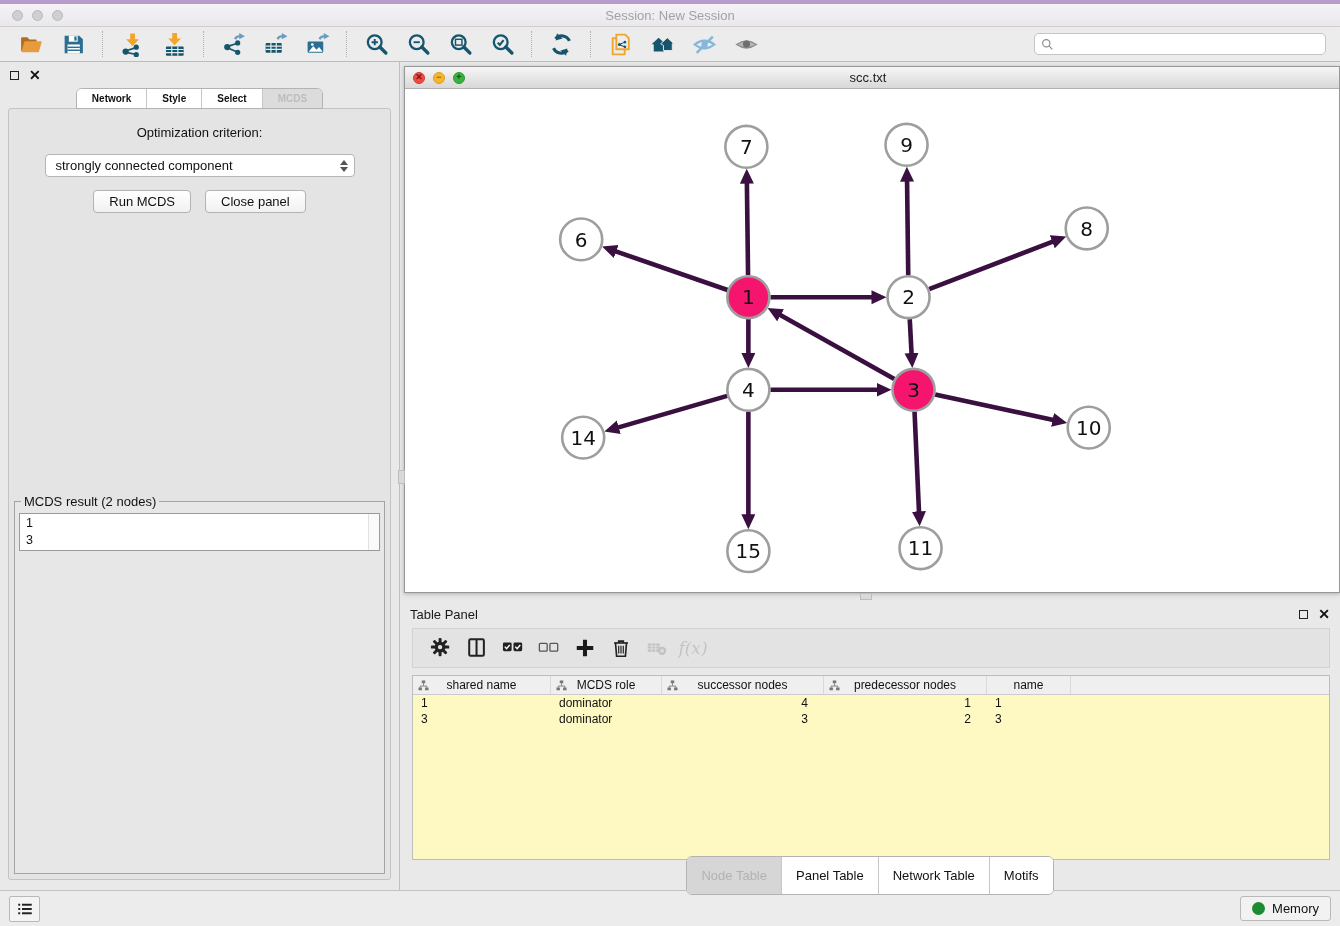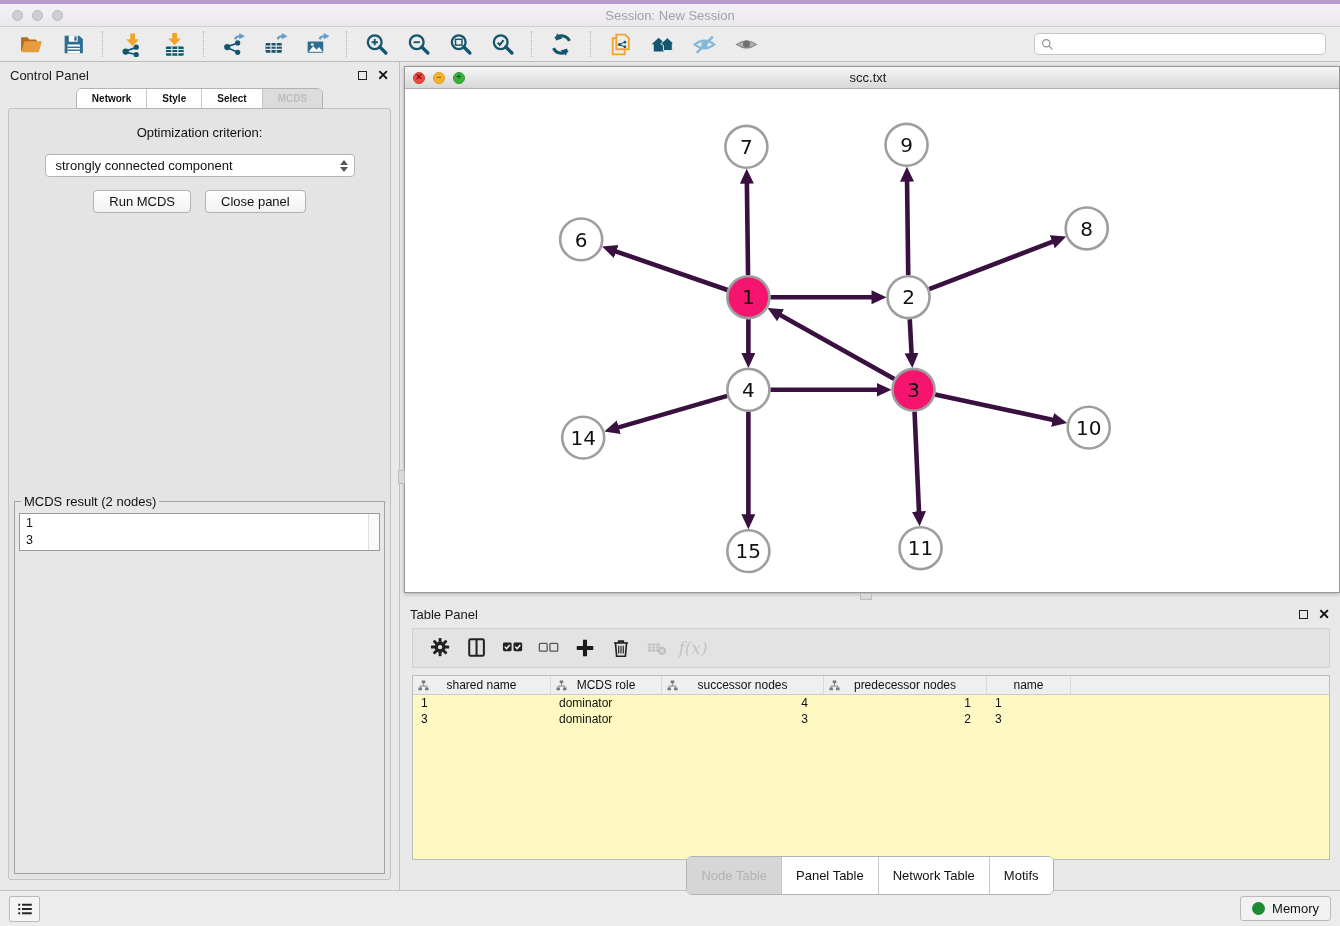--- a/index.html
+++ b/index.html
@@ -251,21 +251,20 @@
           <path d="M10 10 L14 14" stroke="#8a8a8a" stroke-width="1.4"></path>
         </svg>
       <input placeholder="" style="">
     </div>
   </div>
 
   <div class="main">
 
     <div class="control-panel">
       <div class="panel-header">
-        <span class="ph-title">Control Panel</span>
         <span class="ph-float"></span>
         <span class="ph-close">✕</span>
       </div>
       <div class="cp-tabs">
         <div class="tabgroup">
             <div class="tab">Network</div>
             <div class="tab">Style</div>
             <div class="tab">Select</div>
             <div class="tab active">MCDS</div>
           </div>

